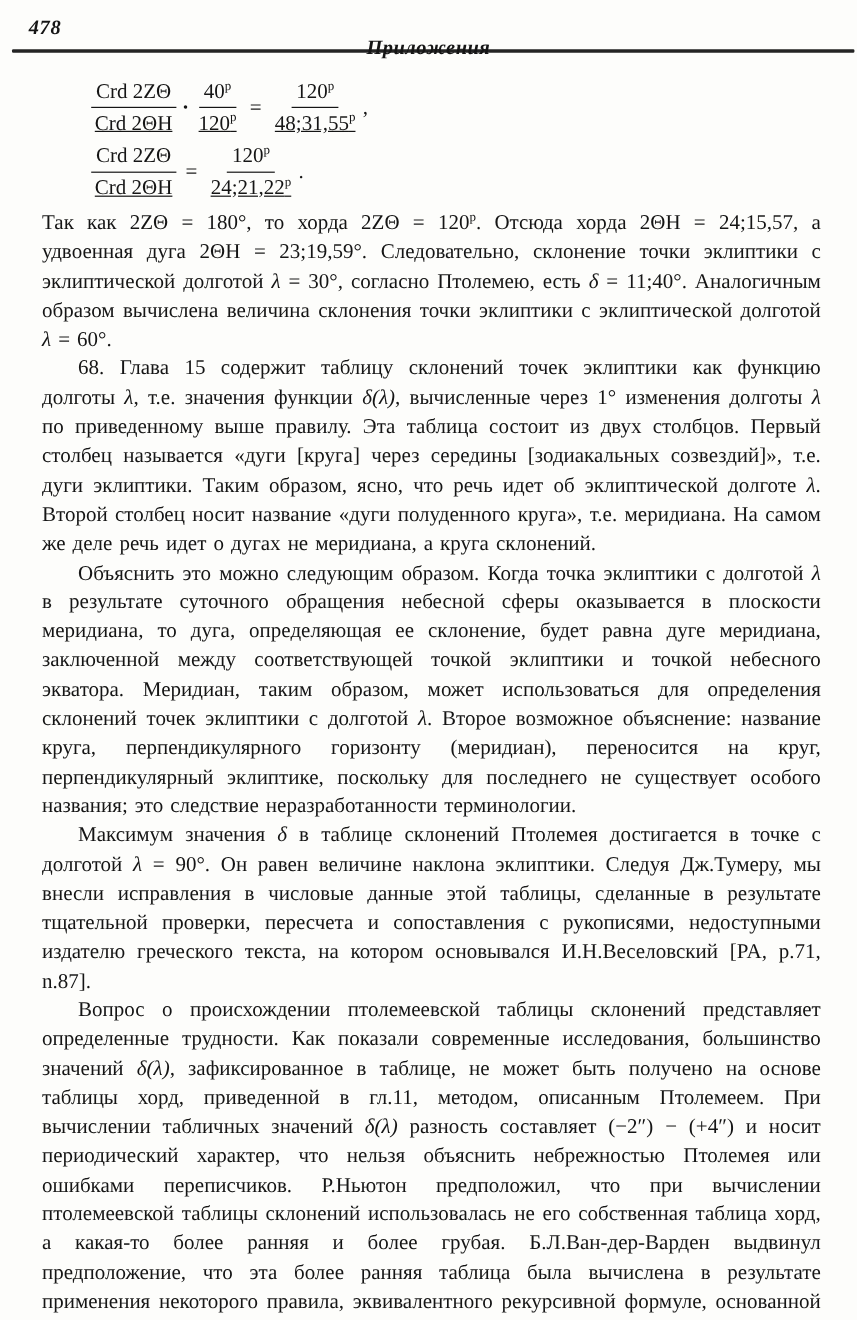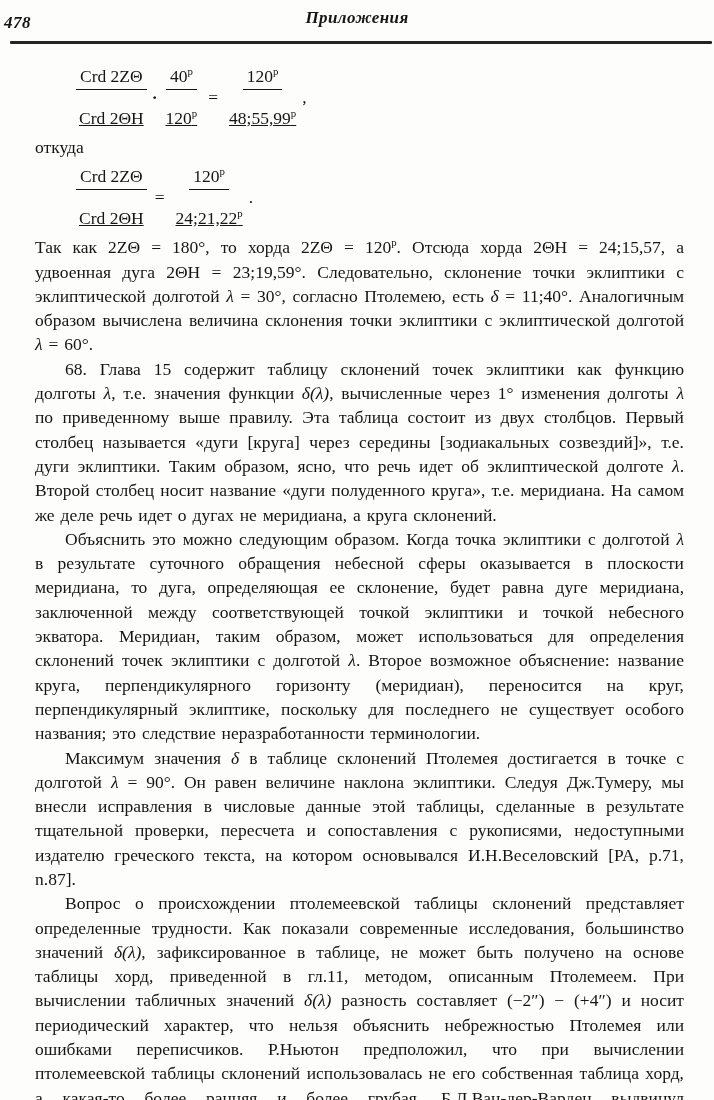--- a/index.html
+++ b/index.html
@@ -11,33 +11,33 @@
     background: #fdfdfb;
     color: #151515;
     overflow: hidden;
     font-family: "Liberation Serif", "DejaVu Serif", serif;
     font-size: 17.5px;
     line-height: 24.3px;
     box-sizing: border-box;
   }
   .page-header {
     position: relative;
-    padding: 10px 36px 0 4px;
+    padding: 10px 36px 0 24px;
     height: 24px;
   }
   .page-number {
     font-weight: 700;
     font-style: italic;
     font-size: 17px;
     letter-spacing: 0.5px;
   }
   .running-title {
     position: absolute;
     left: 0; right: 0;
-    top: 6px;
+    top: 28px;
     text-align: center;
     font-weight: 700;
     font-style: italic;
     font-size: 17px;
     letter-spacing: 0.4px;
   }
   .header-rule {
     height: 2.6px;
     background: #242424;
     margin: 7px 2px 0 10px;
@@ -59,21 +59,20 @@
   .formula {
     display: flex;
     align-items: center;
     margin: 6px 0 6px 40px;
     line-height: 1.22;
   }
   .frac {
     display: inline-flex;
     flex-direction: column;
     align-items: center;
-    gap: 16px;
   }
   .frac .num {
     border-bottom: 1.7px solid #151515;
     padding: 0 4px 2px 4px;
   }
   .frac .den { padding: 2px 4px 0 4px; text-decoration: underline; }
   .op { margin: 0 7px; }
   .op-dot { margin: 0 4px; font-weight: 700; }
   .trail { margin-left: 2px; }
 </style>
@@ -98,26 +97,25 @@
         <span class="den">Crd 2ΘH</span>
       </span>
       <span class="op-dot">·</span>
       <span class="frac">
         <span class="num"><span>40</span><sup>p</sup></span>
         <span class="den"><span>120</span><sup>p</sup></span>
       </span>
       <span class="op">=</span>
       <span class="frac">
         <span class="num"><span>120</span><sup>p</sup></span>
-        <span class="den"><span>48;55,99</span><sup>p</sup></span>
+        <span class="den"><span>48;31,55</span><sup>p</sup></span>
       </span>
       <span class="trail">,</span>
     </div>
 
-    <p class="flush">откуда</p>
 
     <div class="formula">
       <span class="frac">
         <span class="num">Crd 2ZΘ</span>
         <span class="den">Crd 2ΘH</span>
       </span>
       <span class="op">=</span>
       <span class="frac">
         <span class="num"><span>120</span><sup>p</sup></span>
         <span class="den"><span>24;21,22</span><sup>p</sup></span>

